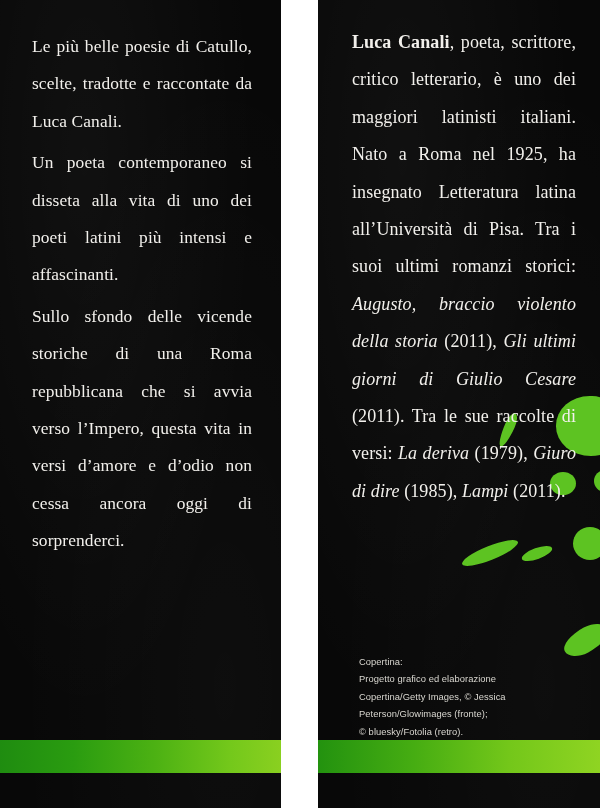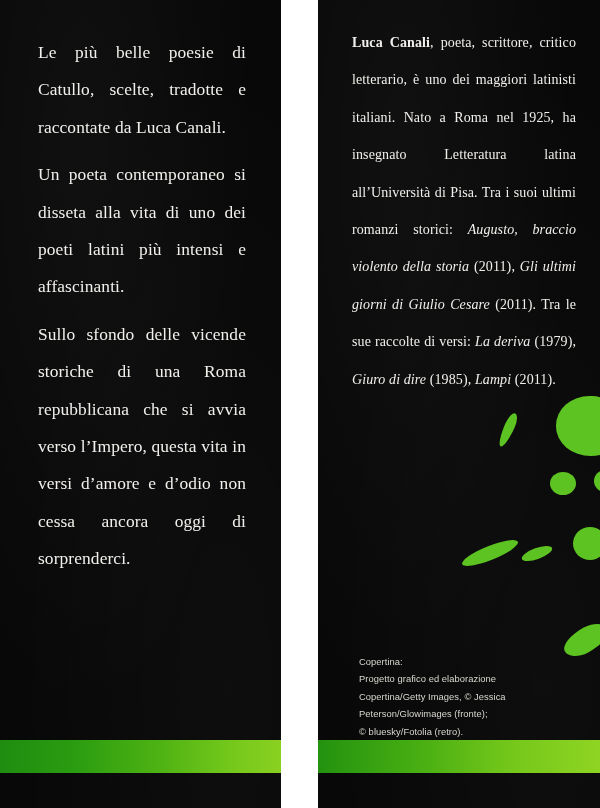--- a/index.html
+++ b/index.html
@@ -74,31 +74,31 @@
     width: 228px;
     color: #f2f0ec;
     font-family: "Liberation Serif", serif;
     font-size: 17.4px;
     line-height: 37.4px;
     letter-spacing: 0.1px;
     text-align: justify;
     text-justify: inter-word;
   }
   #blurb p {
-    margin: 10px;
+    margin: 4px;
   }
   
   #bio {
     position: absolute;
     left: 34px;
     top: 24px;
     width: 224px;
     color: #f2f0ec;
     font-family: "Liberation Serif", serif;
-    font-size: 14px;
+    font-size: 18px;
     line-height: 37.4px;
     letter-spacing: 0.1px;
     text-align: justify;
     text-justify: inter-word;
   }
   #bio p { margin: 0; }
   #bio .nm { font-weight: bold; }
   #bio .ti { font-style: italic; }
   
   #credits {

